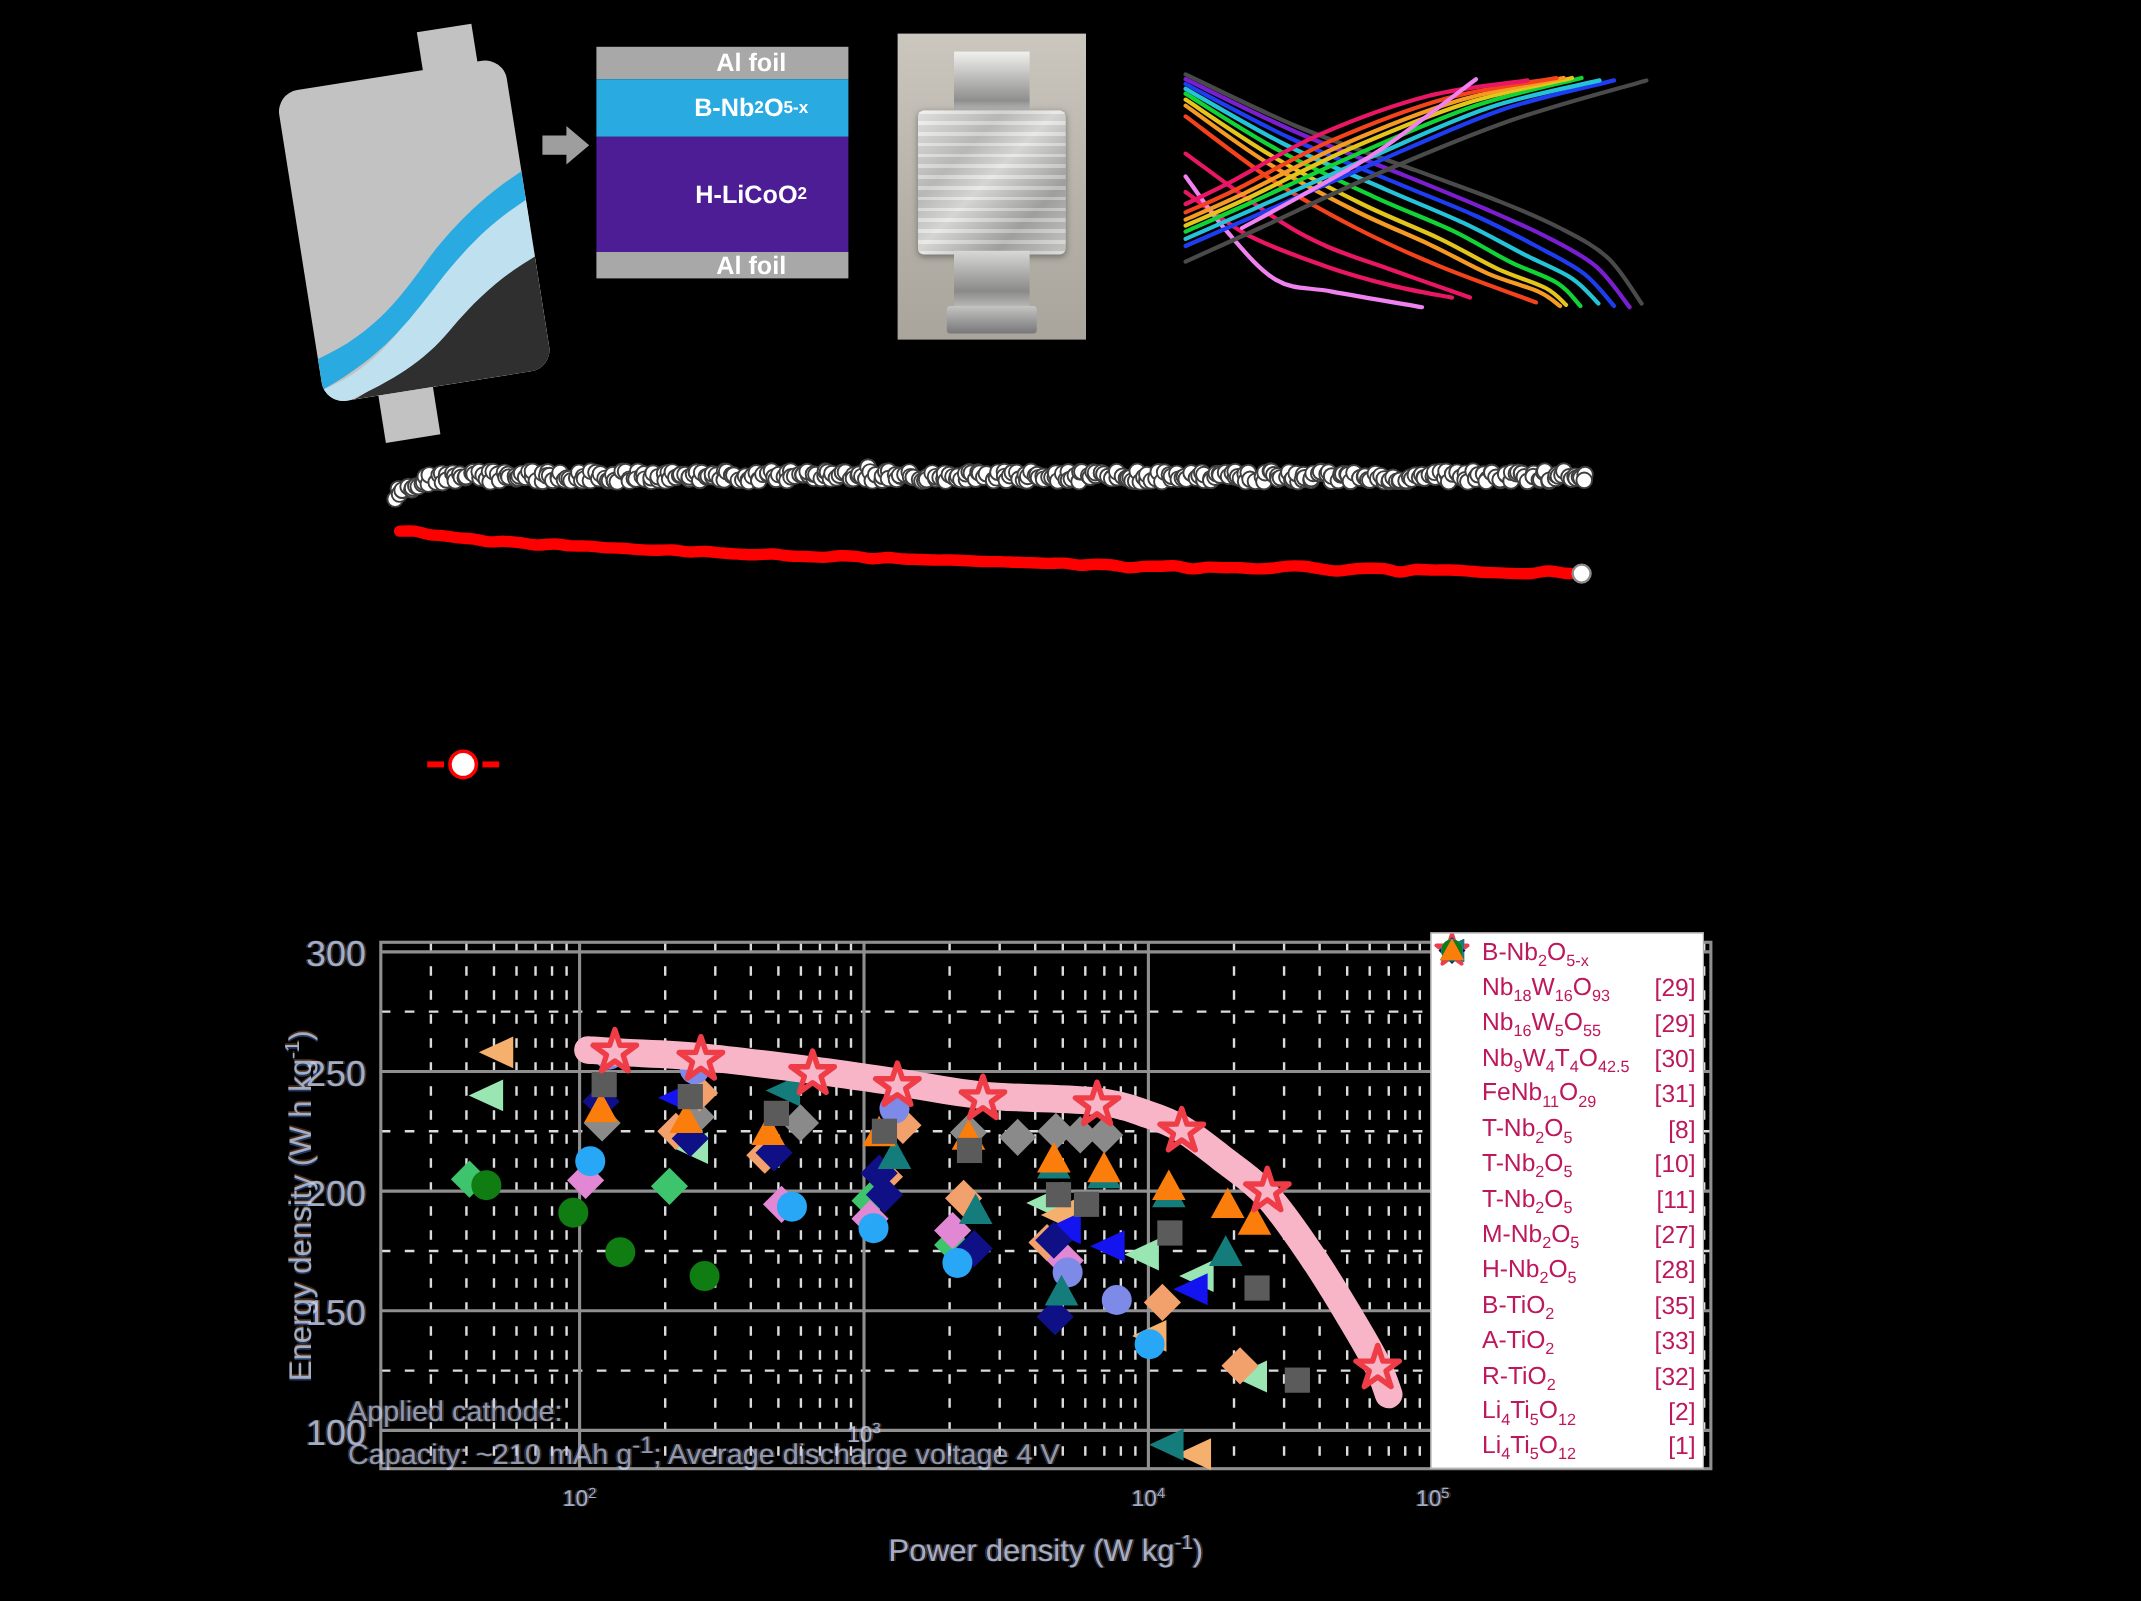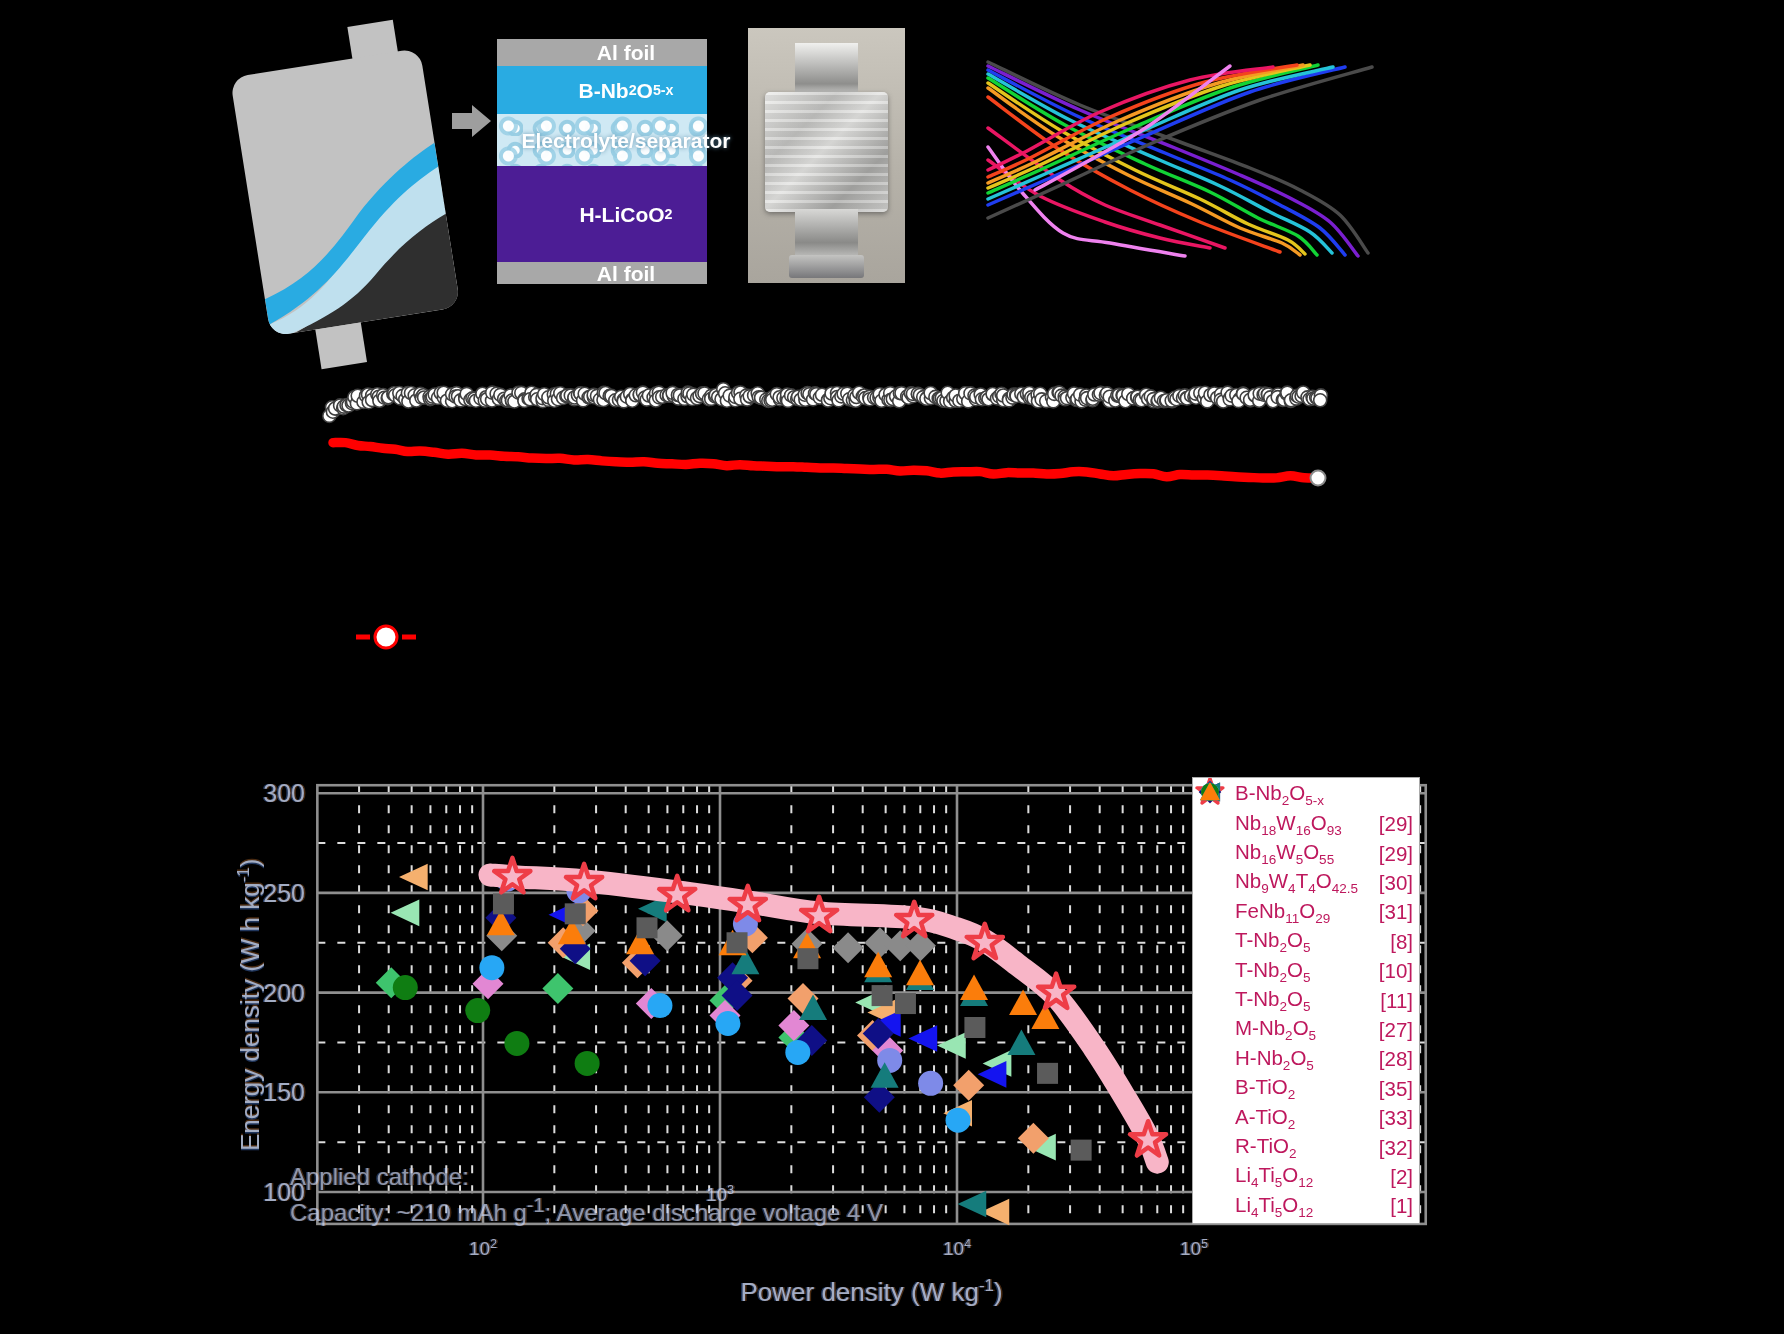--- a/index.html
+++ b/index.html
@@ -27,21 +27,21 @@
       background:repeating-linear-gradient(180deg,rgba(255,255,255,.25) 0 3px,rgba(0,0,0,.06) 3px 9px);}
   .pouch-tab-top{position:absolute;left:30%;top:6%;width:40%;height:20%;
       background:linear-gradient(180deg,#f0f0ee,#8e8e8c 80%,#c8c8c6);}
   .pouch-tab-bot{position:absolute;left:30%;top:71%;width:40%;height:19%;
       background:linear-gradient(180deg,#d8d8d6,#8a8a88 70%,#bdbdbb);}
   .pouch-clamp{position:absolute;left:26%;top:89%;width:48%;height:9%;border-radius:3px;
       background:linear-gradient(180deg,#c4c4c2,#77777a);}
   
   .ghost{color:#c7d3ef;opacity:.82;
          text-shadow:1.5px 0 0 rgba(255,150,60,.35), -1.5px 0 0 rgba(90,150,255,.45);}
-  .tick-y{width:70px;text-align:right;font-size:25px;}
+  .tick-y{width:70px;text-align:right;font-size:30px;}
   .tick-x{width:80px;text-align:center;font-size:19px;}
   .tick-x sup,.axlab sup{font-size:65%;}
   .axlab{font-size:26px;}
   .anno{font-size:24px;opacity:.72;}
   #ylab{transform:rotate(-90deg);transform-origin:center center;width:420px;text-align:center;}
   
   #legend{left:1192px;top:777px;width:228px;height:447px;background:#fff;
           border:1px solid #aaa;box-sizing:border-box;display:flex;flex-direction:column;
           padding:2px 6px 2px 6px;}
   .lrow{flex:1;display:flex;align-items:center;color:#be185d;font-size:20.5px;}
@@ -696,21 +696,20 @@
         <polygon points="914.2,901.8 918.5,914.9 932.3,914.9 921.2,923.1 925.4,936.2 914.2,928.1 903.1,936.2 907.3,923.1 896.2,914.9 909.9,914.9" fill="none" stroke="#ee3d47" stroke-width="4.5" stroke-linejoin="round"></polygon>
         <polygon points="984.8,923.8 989.1,936.8 1002.9,936.9 991.7,945.0 996.0,958.1 984.8,950.0 973.6,958.1 977.9,945.0 966.7,936.9 980.5,936.8" fill="none" stroke="#ee3d47" stroke-width="4.5" stroke-linejoin="round"></polygon>
         <polygon points="1056.1,973.6 1060.4,986.7 1074.2,986.7 1063.1,994.9 1067.3,1008.0 1056.1,999.9 1045.0,1008.0 1049.2,994.9 1038.1,986.7 1051.8,986.7" fill="none" stroke="#ee3d47" stroke-width="4.5" stroke-linejoin="round"></polygon>
         <polygon points="1148.1,1121.2 1152.4,1134.3 1166.1,1134.3 1155.0,1142.4 1159.2,1155.5 1148.1,1147.5 1136.9,1155.5 1141.1,1142.4 1130.0,1134.3 1143.8,1134.3" fill="none" stroke="#ee3d47" stroke-width="4.5" stroke-linejoin="round"></polygon>
       </g>
   </svg>
 
   <div id="stack" class="abs">
       <div class="stack-row" style="height: 27px; background: rgb(168, 168, 168);">Al foil</div>
       <div class="stack-row" style="height: 48px; background: rgb(41, 171, 226);">B-Nb<sub>2</sub>O<sub>5-x</sub></div>
-      <div class="stack-row tex" style="height: 52px;">Electrolyte/separator</div>
       <div class="stack-row" style="height: 96px; background: #4c1d95;">H-LiCoO<sub>2</sub></div>
       <div class="stack-row" style="height: 22px; background: rgb(168, 168, 168);">Al foil</div>
     </div>
 
   <div id="photo" class="abs">
     <div class="pouch-tab-top"></div>
     <div class="pouch-body"></div>
     <div class="pouch-crease"></div>
     <div class="pouch-tab-bot"></div>
     <div class="pouch-clamp"></div>

